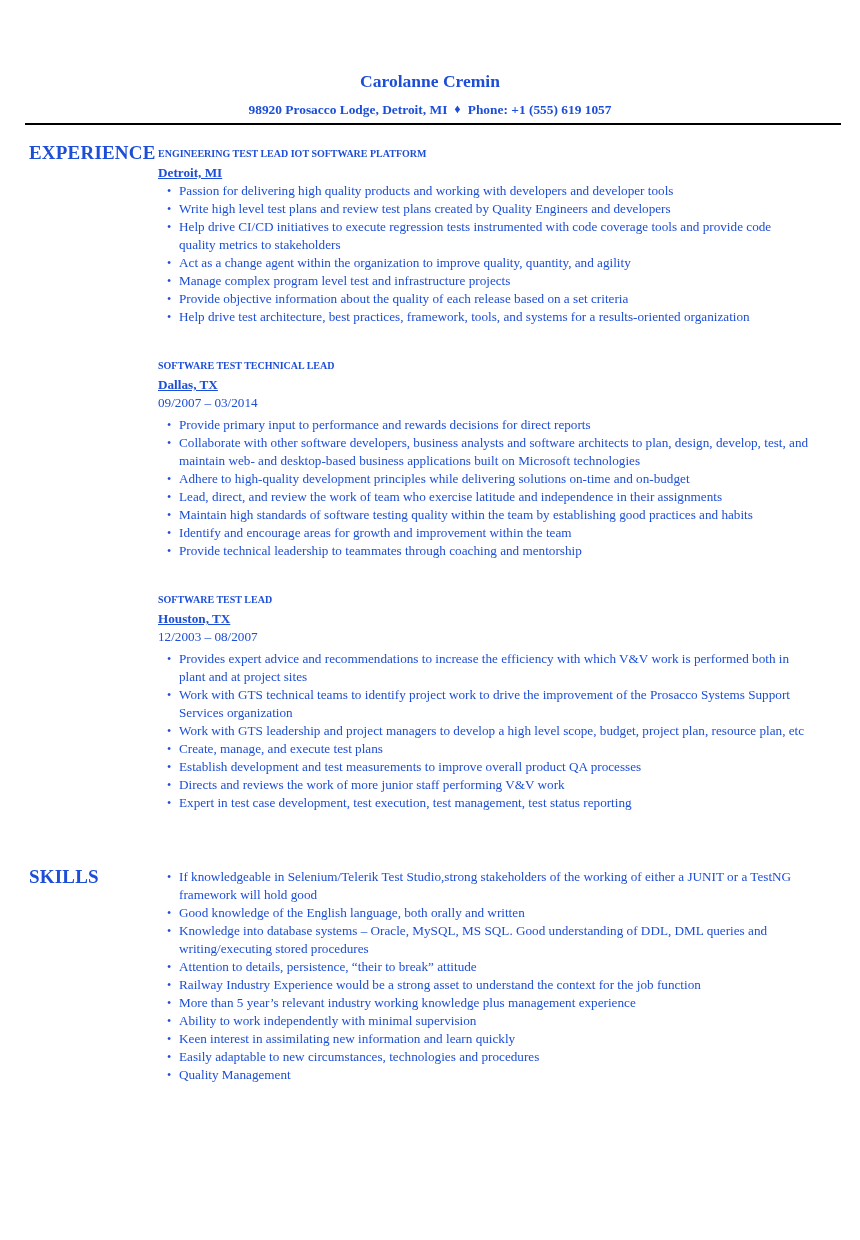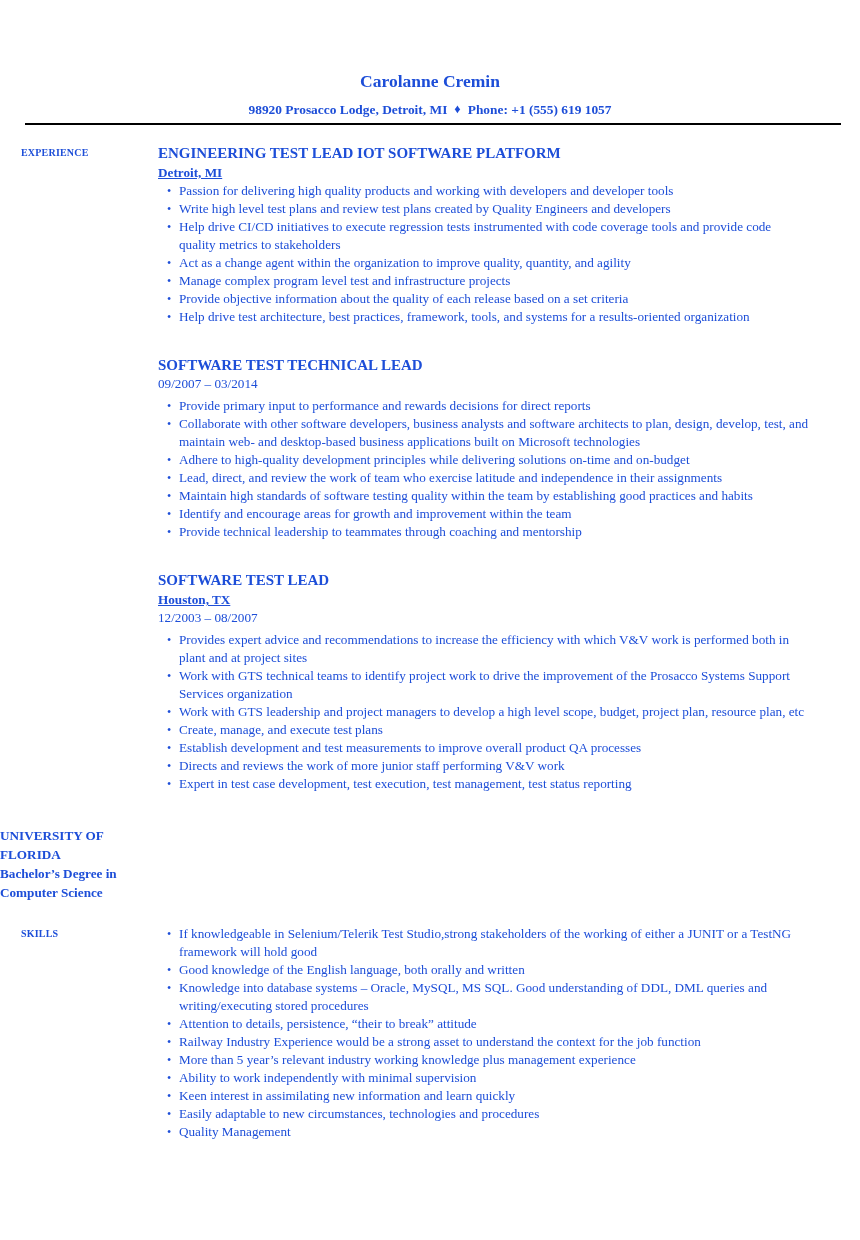--- a/index.html
+++ b/index.html
@@ -32,27 +32,27 @@
   .row {
     display: grid;
     grid-template-columns: 158px 1fr;
     padding-right: 50px;
     box-sizing: border-box;
   }
   .row-experience { margin-top: 19px; }
   .row-education { margin-top: 33px; }
   .row-skills { margin-top: 23px; }
   .section-label {
-    padding-left: 21px;
+    padding-left: 29px;
     font-weight: bold;
-    font-size: 10px;
+    font-size: 19px;
     letter-spacing: 0.2px;
   }
   .job + .job { margin-top: 30px; }
-  .job-title { font-weight: bold; font-size: 15px; line-height: 19px; }
+  .job-title { font-weight: bold; font-size: 10px; line-height: 19px; }
   .job-location { font-weight: bold; line-height: 19px; text-decoration: underline; }
   .job-dates { line-height: 18px; margin-bottom: 4px; }
   ul.bullets { list-style: none; margin: 0; padding: 0; }
   ul.bullets li { display: flex; }
   .dot {
     flex: 0 0 21px;
     box-sizing: border-box;
     padding-left: 9px;
     font-size: 12px;
   }
@@ -106,20 +106,21 @@
                 <span class="btxt">Provide objective information about the quality of each release based on a set criteria</span>
               </li>
               <li>
                 <span class="dot">•</span>
                 <span class="btxt">Help drive test architecture, best practices, framework, tools, and systems for a results-oriented organization</span>
               </li>
             </ul>
           </div>
           <div class="job">
             <div class="job-title">SOFTWARE TEST TECHNICAL LEAD</div>
+            <div class="job-location">Dallas, TX</div>
             <div class="job-dates">09/2007 – 03/2014</div>
             <ul class="bullets">
               <li>
                 <span class="dot">•</span>
                 <span class="btxt">Provide primary input to performance and rewards decisions for direct reports</span>
               </li>
               <li>
                 <span class="dot">•</span>
                 <span class="btxt">Collaborate with other software developers, business analysts and software architects to plan, design, develop, test, and maintain web- and desktop-based business applications built on Microsoft technologies</span>
               </li>
@@ -177,24 +178,20 @@
               <li>
                 <span class="dot">•</span>
                 <span class="btxt">Expert in test case development, test execution, test management, test status reporting</span>
               </li>
             </ul>
           </div>
         </div>
     </section>
 
     <section class="row row-education">
-      <div class="content">
-        <div class="school">UNIVERSITY OF FLORIDA</div>
-        <div class="degree">Bachelor’s Degree in Computer Science</div>
-      </div>
     </section>
 
     <section class="row row-skills">
       <div class="section-label">SKILLS</div>
       <div class="content">
         <ul class="bullets">
             <li>
               <span class="dot">•</span>
               <span class="btxt">If knowledgeable in Selenium/Telerik Test Studio,strong stakeholders of the working of either a JUNIT or a TestNG framework will hold good</span>
             </li>

